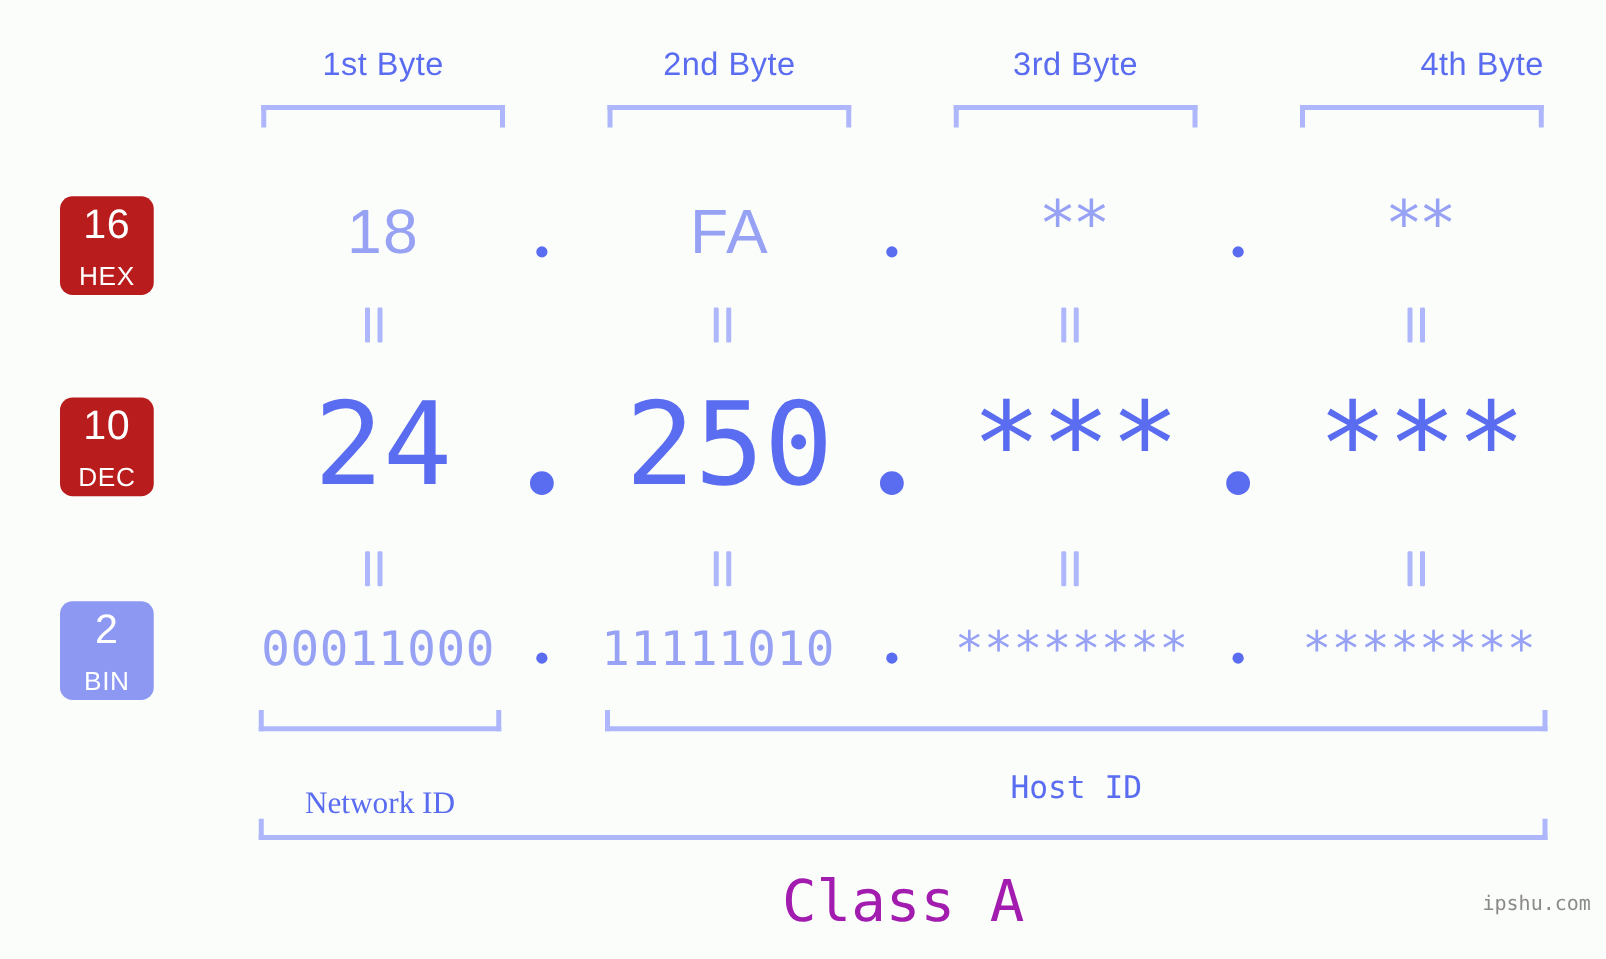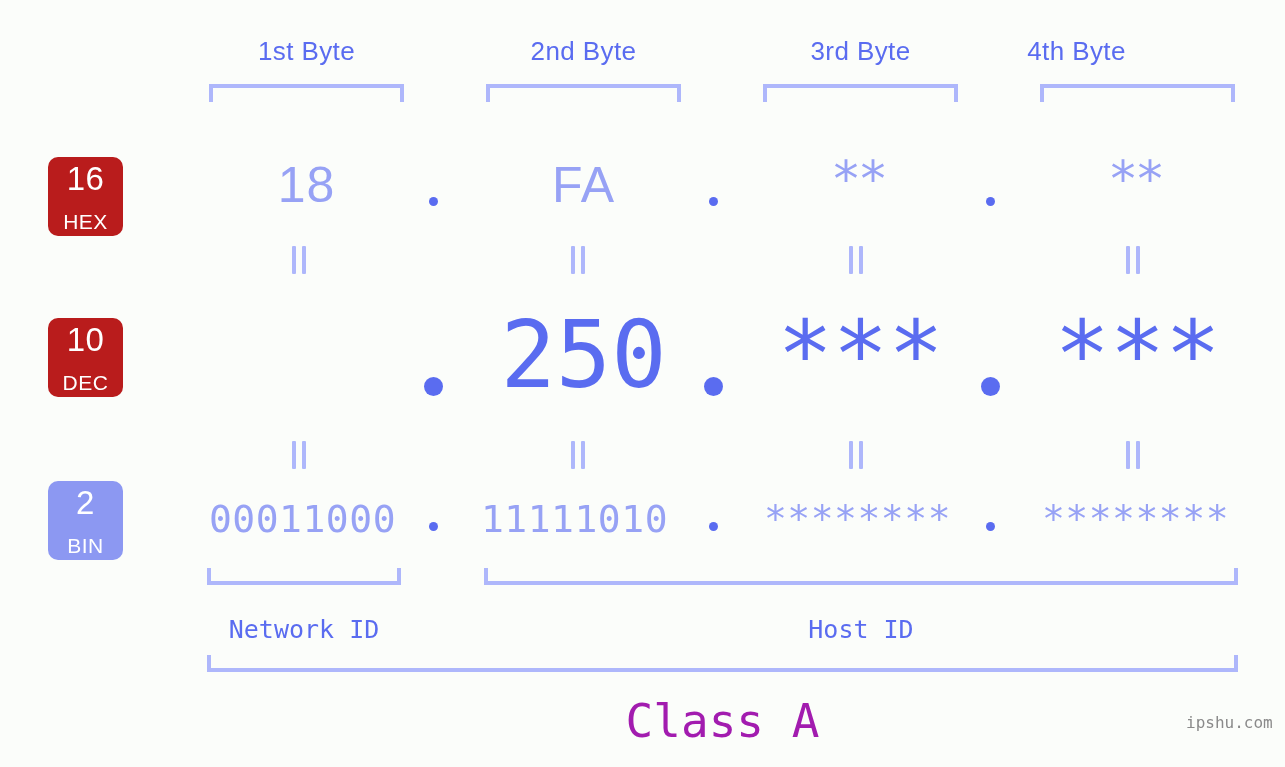--- a/index.html
+++ b/index.html
@@ -159,21 +159,21 @@
   }
 </style>
 </head>
 <body>
 
 <div id="stage">
 
   <div class="byte-label" style="left:209px; top:36px; width:195px;">1st Byte</div>
   <div class="byte-label" style="left:486px; top:36px; width:195px;">2nd Byte</div>
   <div class="byte-label" style="left:763px; top:36px; width:195px;">3rd Byte</div>
-  <div class="byte-label" style="left:979px; top:36px; width:195px;">4th Byte</div>
+  <div class="byte-label" style="left:1040px; top:36px; width:195px;text-align:right;">4th Byte</div>
 
   <div class="bracket bracket-down" style="left:209px; top:84px; width:195px; height:18px;"></div>
   <div class="bracket bracket-down" style="left:486px; top:84px; width:195px; height:18px;"></div>
   <div class="bracket bracket-down" style="left:763px; top:84px; width:195px; height:18px;"></div>
   <div class="bracket bracket-down" style="left:1040px; top:84px; width:195px; height:18px;"></div>
 
   <div class="badge" style="left:48px; top:157px; background:#b91c1c;">
     <div class="num">16</div>
     <div class="abbr">HEX</div>
   </div>
@@ -207,20 +207,21 @@
     </div>
   <div class="eqpair" style="left:849px; top:246px;">
       <span></span>
       <span></span>
     </div>
   <div class="eqpair" style="left:1126px; top:246px;">
       <span></span>
       <span></span>
     </div>
 
+  <div class="cell dec-val" style="left:209px; top:310px; width:195px;">24</div>
   <div class="cell dec-val" style="left:486px; top:310px; width:195px;">250</div>
   <div class="cell dec-val" style="left:763px; top:310px; width:195px;">***</div>
   <div class="cell dec-val" style="left:1040px; top:310px; width:195px;">***</div>
 
   <div class="dot dot-lg" style="left:424px; top:377px;"></div>
   <div class="dot dot-lg" style="left:704px; top:377px;"></div>
   <div class="dot dot-lg" style="left:981px; top:377px;"></div>
 
   <div class="eqpair" style="left:292px; top:441px;">
       <span></span>
@@ -244,21 +245,21 @@
   <div class="cell bin-val" style="left:760px; top:500px; width:195px;">********</div>
   <div class="cell bin-val" style="left:1038px; top:500px; width:195px;">********</div>
 
   <div class="dot dot-sm" style="left:429px; top:522px;"></div>
   <div class="dot dot-sm" style="left:709px; top:522px;"></div>
   <div class="dot dot-sm" style="left:986px; top:522px;"></div>
 
   <div class="bracket bracket-up" style="left:207px; top:568px; width:194px; height:17px;"></div>
   <div class="bracket bracket-up" style="left:484px; top:568px; width:754px; height:17px;"></div>
 
-  <div class="id-label" style="left:207px; top:615px; width:194px;">Network ID</div>
+  <div class="id-label" style="left:207px; top:629px; width:194px;font-family:Liberation Serif, serif;">Network ID</div>
   <div class="id-label" style="left:484px; top:615px; width:754px;">Host ID</div>
 
   <div class="bracket bracket-up" style="left:207px; top:655px; width:1031px; height:17px;"></div>
 
   <div class="class-label" style="left:207px; top:694px; width:1031px;">Class A</div>
 
   <div class="watermark" style="left:1186px; top:713px;">ipshu.com</div>
 
 </div>
 

